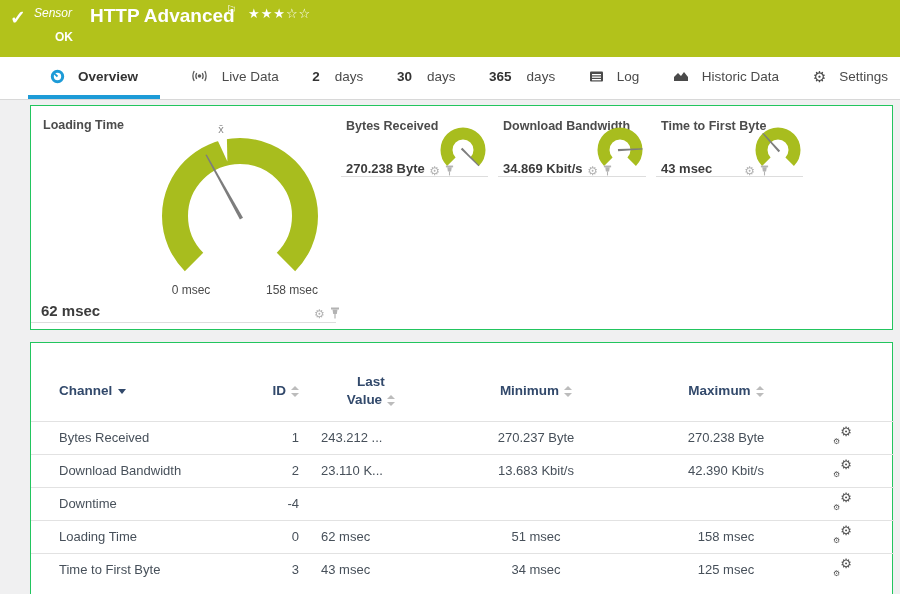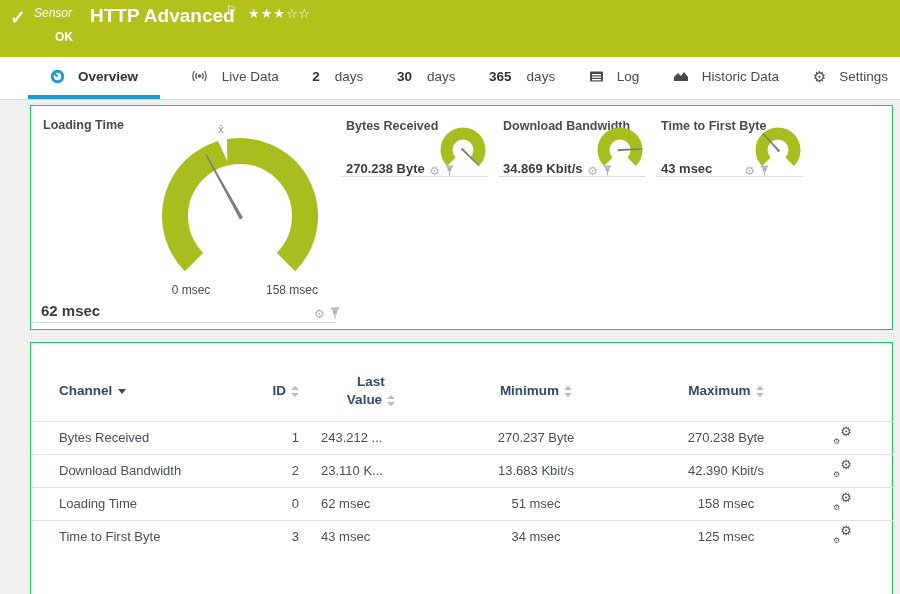--- a/index.html
+++ b/index.html
@@ -313,20 +313,28 @@
       </tr>
       <tr>
         <td class="c-ch">Download Bandwidth</td>
         <td class="c-id">2</td>
         <td class="c-lv">23.110 K...</td>
         <td class="c-min">13.683 Kbit/s</td>
         <td class="c-max">42.390 Kbit/s</td>
         <td class="c-act"><span class="gears"><span class="g1">⚙</span><span class="g2">⚙</span></span></td>
       </tr>
       <tr>
+        <td class="c-ch">Downtime</td>
+        <td class="c-id">-4</td>
+        <td class="c-lv"></td>
+        <td class="c-min"></td>
+        <td class="c-max"></td>
+        <td class="c-act"><span class="gears"><span class="g1">⚙</span><span class="g2">⚙</span></span></td>
+      </tr>
+      <tr>
         <td class="c-ch">Loading Time</td>
         <td class="c-id">0</td>
         <td class="c-lv">62 msec</td>
         <td class="c-min">51 msec</td>
         <td class="c-max">158 msec</td>
         <td class="c-act"><span class="gears"><span class="g1">⚙</span><span class="g2">⚙</span></span></td>
       </tr>
       <tr>
         <td class="c-ch">Time to First Byte</td>
         <td class="c-id">3</td>

